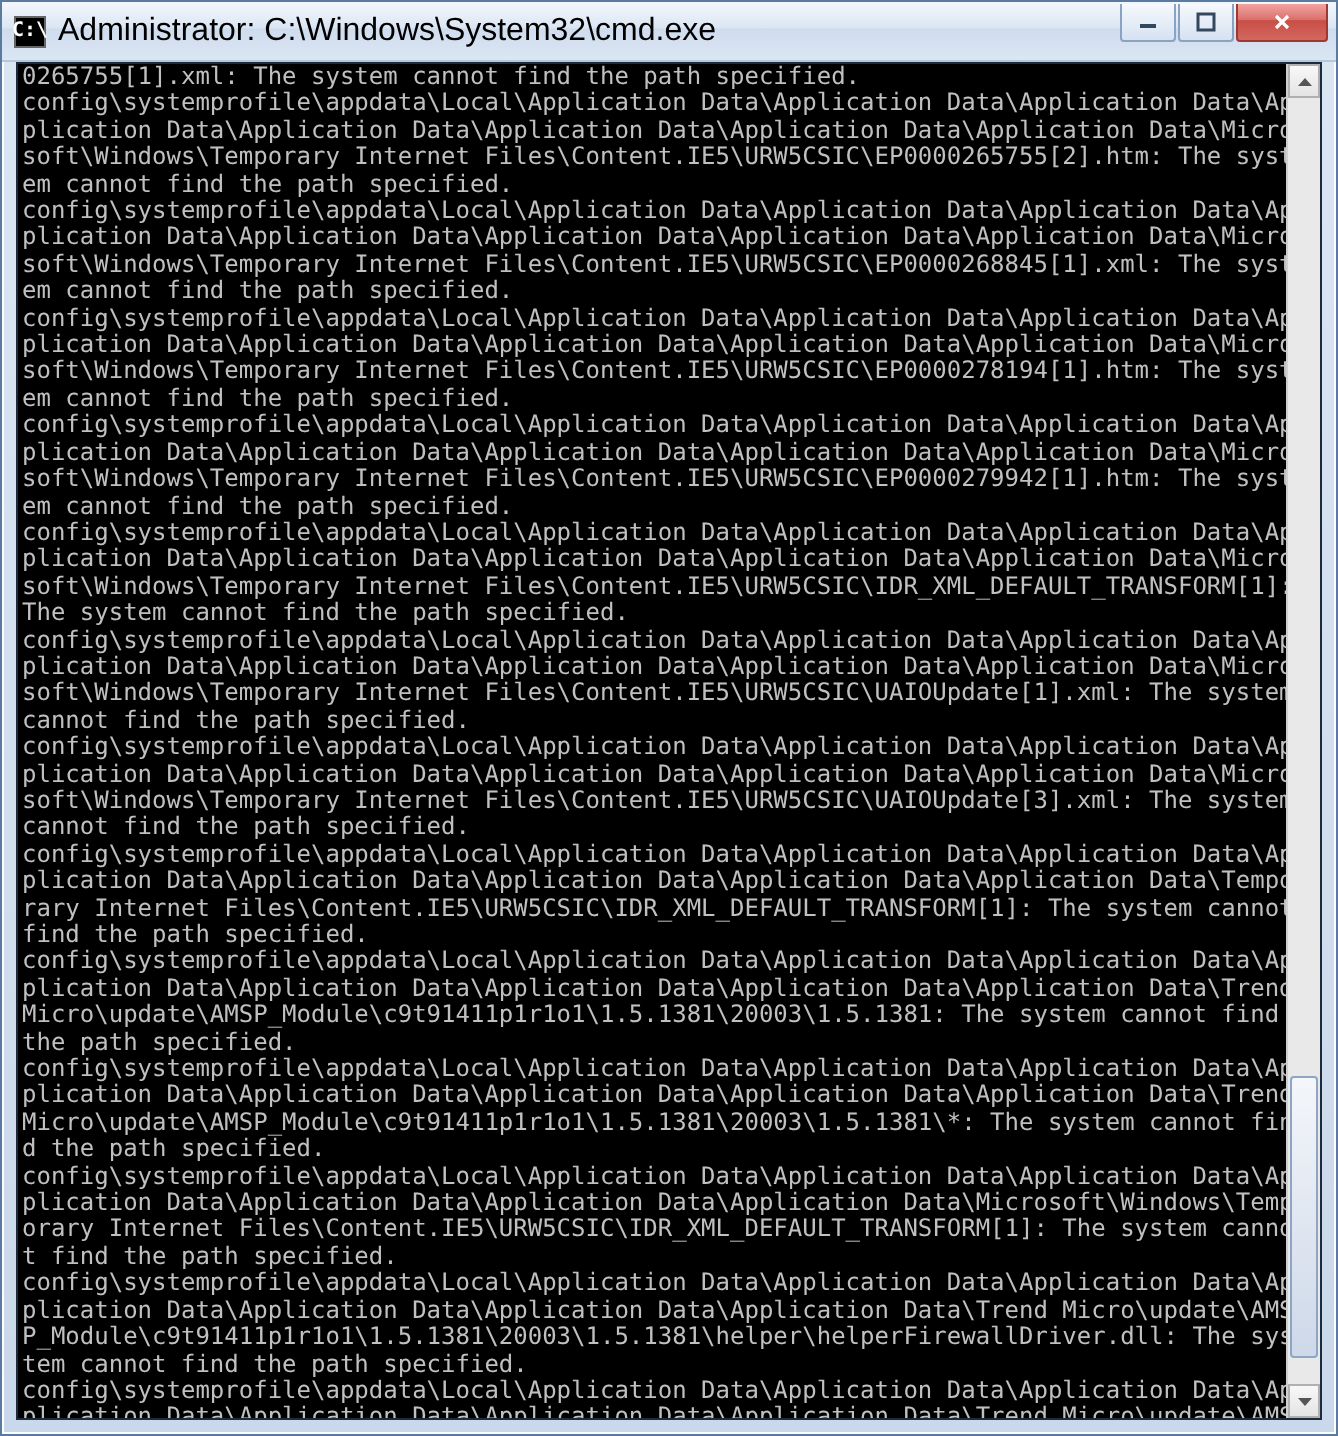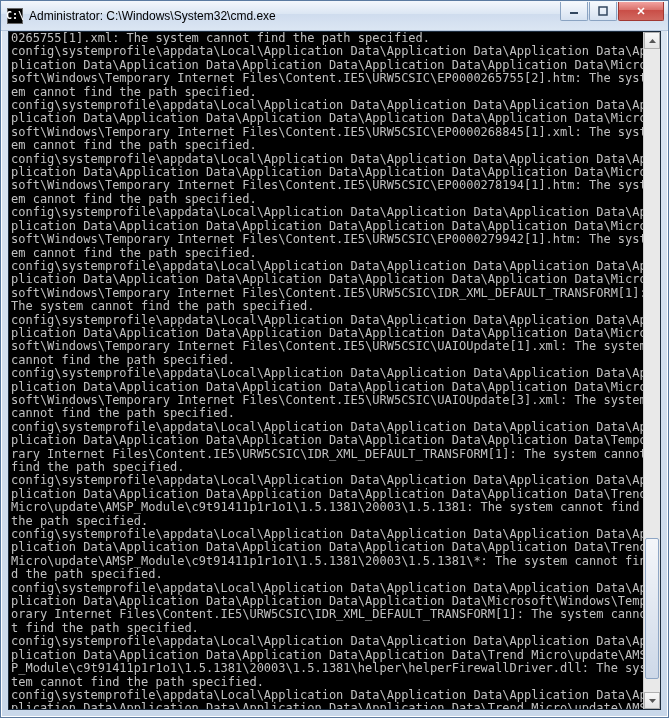--- a/index.html
+++ b/index.html
@@ -16,21 +16,21 @@
     background: linear-gradient(to bottom, #f3f7fc 0, #dbe6f3 45%, #cfdcee 46%, #dbe6f3 100%);
     padding: 0 0 0 6px;
     border-bottom: 1px solid #b6c7dd;
   }
   .titlebar .icon {
     width: 16px; height: 16px; margin-right: 6px;
     display: flex; align-items: center; justify-content: center;
     font-size: 10px; font-family: Consolas, monospace; font-weight: bold;
     color: #fff; background: #000; border: 1px solid #666;
   }
-  .titlebar .title { font-size: 12px; color: #000; flex: 1; white-space: nowrap; overflow: hidden; }
+  .titlebar .title { font-size: 16px; color: #000; flex: 1; white-space: nowrap; overflow: hidden; }
   .win-btns { display: flex; height: 20px; margin-right: 4px; gap:1px; align-self:flex-start; margin-top:1px;}
   .win-btn {
     width: 28px; height: 19px;
     background: linear-gradient(to bottom, #f6f9fd, #d6e2f1);
     border: 1px solid #8aa3c2; border-top:none;
     display: flex; align-items: center; justify-content: center;
     font-size: 10px; color: #33475f;
     border-radius: 0 0 2px 2px;
   }
   .win-btn.close {

